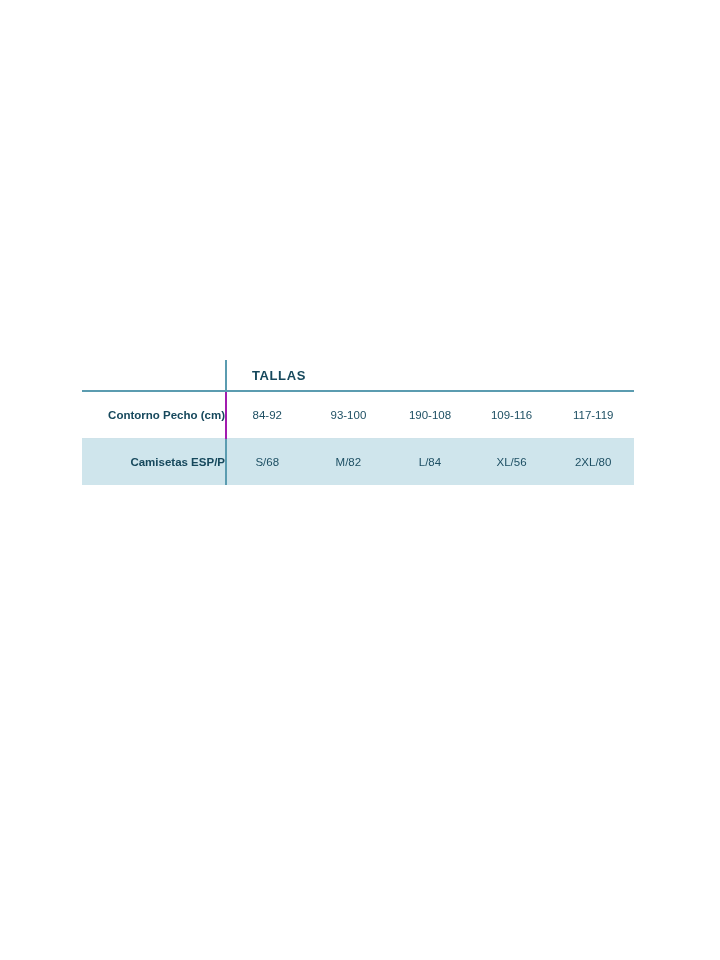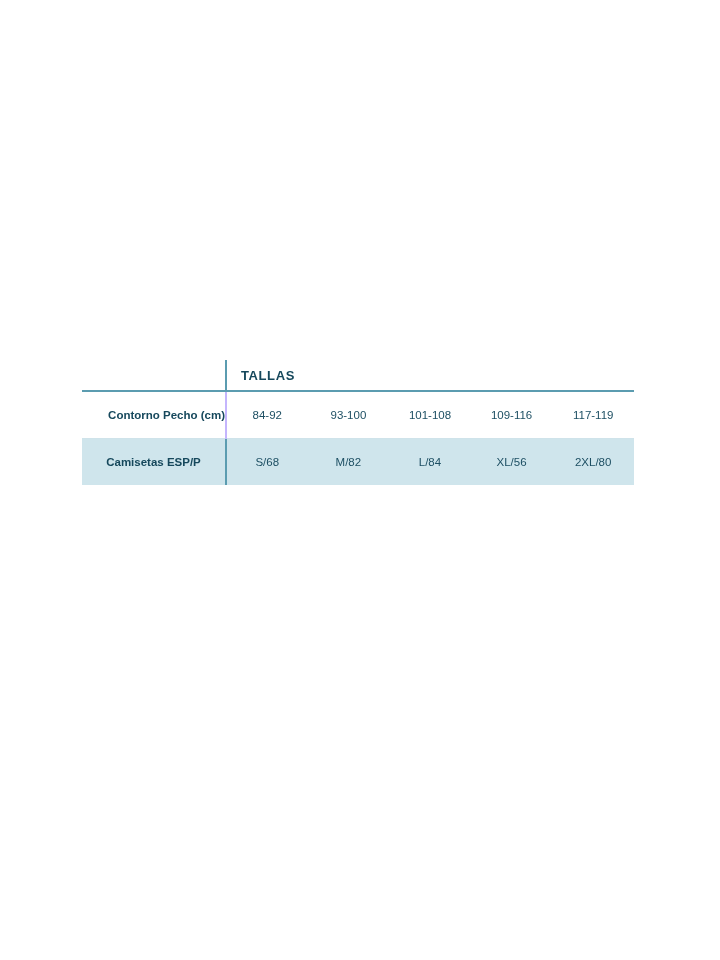--- a/index.html
+++ b/index.html
@@ -43,50 +43,49 @@
   .header-label-cell {
     width: 143px;
     border-right: 2px solid #5b9cb0;
   }
 
   .header-title {
     font-size: 13px;
     font-weight: bold;
     color: #16485c;
     letter-spacing: 0.6px;
-    padding-left: 14px;
+    padding-left: 25px;
   }
 
   
   .row-data td {
     height: 46px;
     font-size: 11.5px;
   }
 
   .row-light td {
     background: #ffffff;
     border-bottom: 1px solid #cfe3ea;
   }
 
   .row-tint td {
     background: #cfe5ec;
-    text-align: center;
   }
 
   .row-tint.row-first-tint td {
     border-top: 1px solid #b9d8e2;
   }
 
   .label-cell {
     text-align: right;
     padding-right: 12px;
     font-weight: bold;
     font-size: 11.5px;
     color: #16485c;
-    border-right: 2px solid #c4b5fd;
+    border-right: 2px solid #a21caf;
     width: 143px;
   }
 
   .row-tint .label-cell {
     border-right: 2px solid #5b9cb0;
   }
 
   .value-cell {
     text-align: center;
     color: #1d4f63;
@@ -105,21 +104,21 @@
         <td class="header-label-cell"></td>
         <td colspan="5">
           <span class="header-title">TALLAS</span>
         </td>
       </tr>
 
       <tr class="row-data row-light">
         <td class="label-cell">Contorno Pecho (cm)</td>
         <td class="value-cell">84-92</td>
         <td class="value-cell">93-100</td>
-        <td class="value-cell">101-108</td>
+        <td class="value-cell">190-108</td>
         <td class="value-cell">109-116</td>
         <td class="value-cell">117-119</td>
       </tr>
 
 
       <tr class="row-data row-tint row-first-tint">
         <td class="label-cell">Camisetas ESP/P</td>
         <td class="value-cell">S/68</td>
         <td class="value-cell">M/82</td>
         <td class="value-cell">L/84</td>

